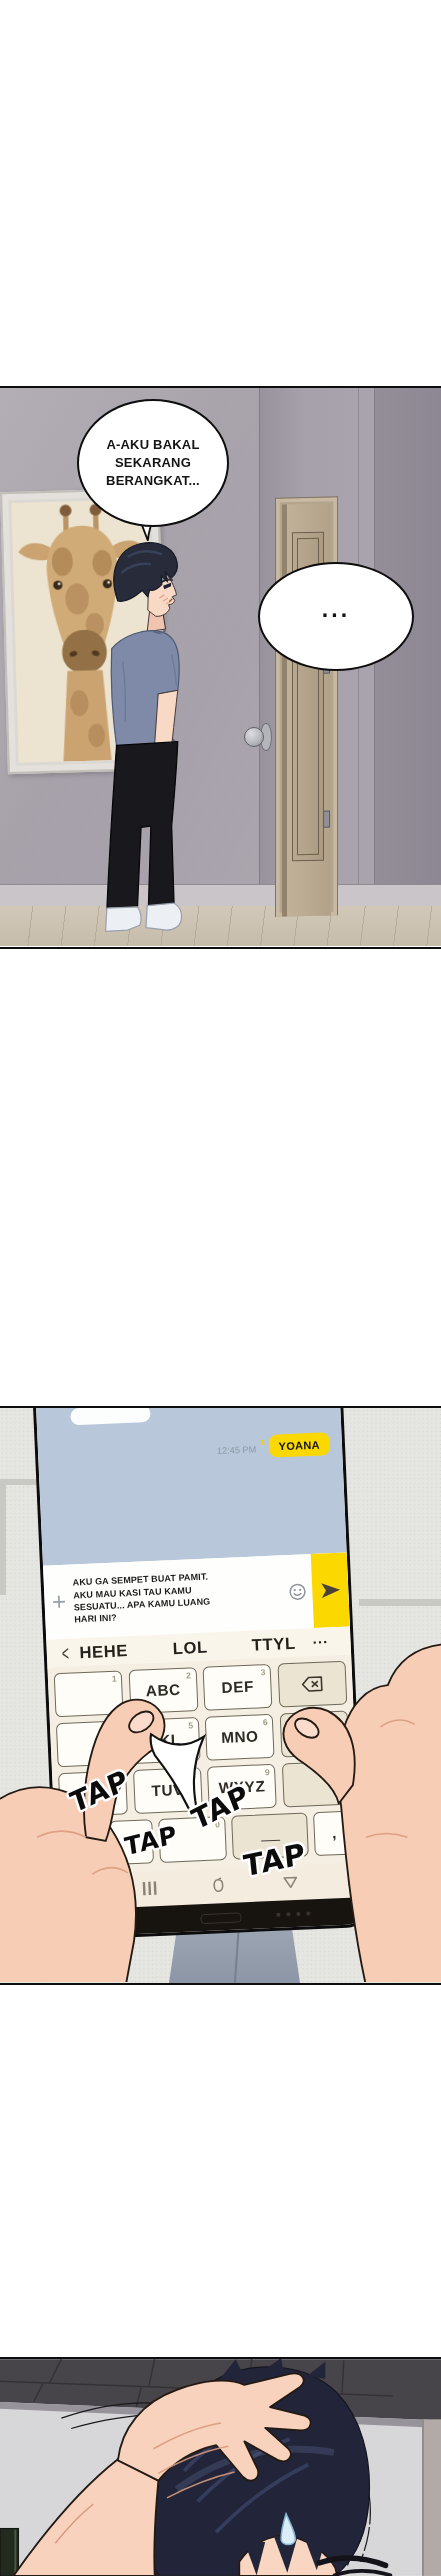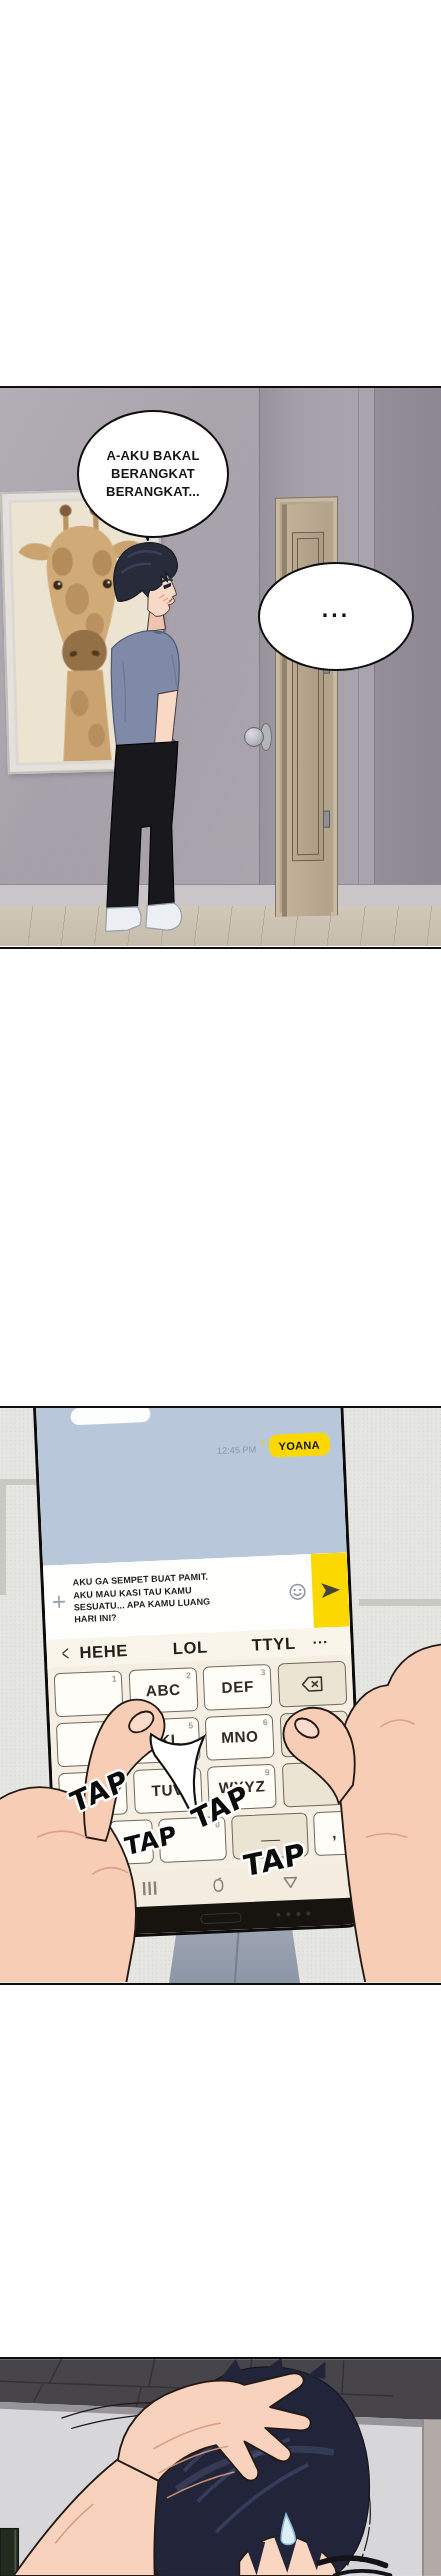--- a/index.html
+++ b/index.html
@@ -40,21 +40,21 @@
     background:linear-gradient(90deg,#baa991,#ac9b83);}
   .door-panel .inner{position:absolute;inset:4.9px 3.7px;border:1.2px solid #6c5f4c;}
   .hinge{position:absolute;right:1.2px;width:4.3px;height:14.7px;background:#909096;border:0.6px solid #5c5c62;}
   .knob-plate{left:260px;top:335px;width:9.8px;height:26px;background:#b4b4bb;border:1.2px solid #6f6f76;border-radius:50%;}
   .knob{left:244px;top:339px;width:18.4px;height:18.4px;border-radius:50%;
     background:radial-gradient(circle at 35% 30%,#dcdce2,#b9b9c0 55%,#8e8e95);border:1.2px solid #5f5f66;}
   .knob-stem{left:260px;top:343px;width:7.4px;height:8.6px;background:#a5a5ac;border:0.6px solid #6f6f76;}
   .bubble{background:#ffffff;border:2.1px solid #0e0e0e;border-radius:50%;
     display:flex;flex-direction:column;align-items:center;justify-content:center;
     text-align:center;color:#141414;z-index:5;}
-  #bubble-main{left:77px;top:22px;width:148px;height:124px;
+  #bubble-main{left:77px;top:11px;width:148px;height:124px;
     font-weight:bold;font-size:13px;line-height:1.4;letter-spacing:0.2px;}
   #bubble-silence{left:258px;top:174px;width:152px;height:105px;
     font-weight:bold;font-size:23px;letter-spacing:3.1px;}
   #bubble-silence .dots{transform:translateY(-7.4px);}
   .tail1{left:135px;top:123px;z-index:4;}
 
   
   .p2-wall{inset:0;background:#e5e5e2;
     background-image:radial-gradient(rgba(110,110,105,.14) 0.6px,rgba(0,0,0,0) 0.9px);
     background-size:4.3px 4.3px;}
@@ -189,21 +189,21 @@
     <path d="M50,338 L150,332 C148,380 144,424 140,470 L144,598 L102,602 L106,470 L90,472 L84,606 L34,608 C38,518 44,420 50,338 Z" fill="#18181d" stroke="#060608" stroke-width="2"></path>
     <path d="M100,600 L144,596 C152,600 158,610 156,622 C154,634 144,640 132,640 L98,636 Z" fill="#eceff3" stroke="#9aa0ad" stroke-width="2"></path>
     <path d="M34,604 L84,602 C90,610 92,622 88,632 L68,640 L32,642 Z" fill="#eceff3" stroke="#9aa0ad" stroke-width="2"></path>
   </svg>
 
   <svg class="abs tail1" width="27" height="31" viewBox="0 0 44 50">
     <path d="M6,2 L34,4 C26,20 22,34 21,48 C13,30 9,16 6,2 Z" fill="#ffffff" stroke="#0e0e0e" stroke-width="3"></path>
   </svg>
   <div class="abs bubble" id="bubble-main">
     <span>A-AKU BAKAL</span>
-    <span>BERANGKAT</span>
+    <span>SEKARANG</span>
     <span>BERANGKAT...</span>
   </div>
   <div class="abs bubble" id="bubble-silence">
     <span class="dots">...</span>
   </div>
 </section>
 
 <section class="panel" id="panel2">
   <div class="abs p2-wall"></div>
   <div class="grout" style="left:0;top:71px;width:43px;height:6.1px;"></div>

